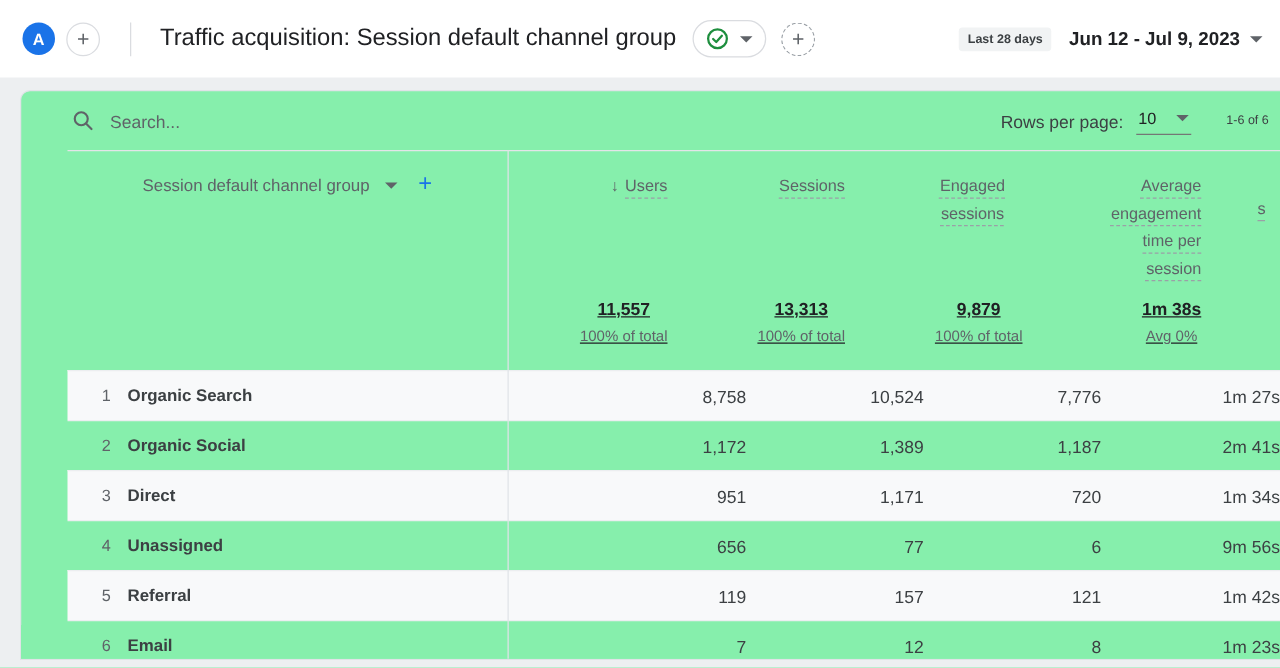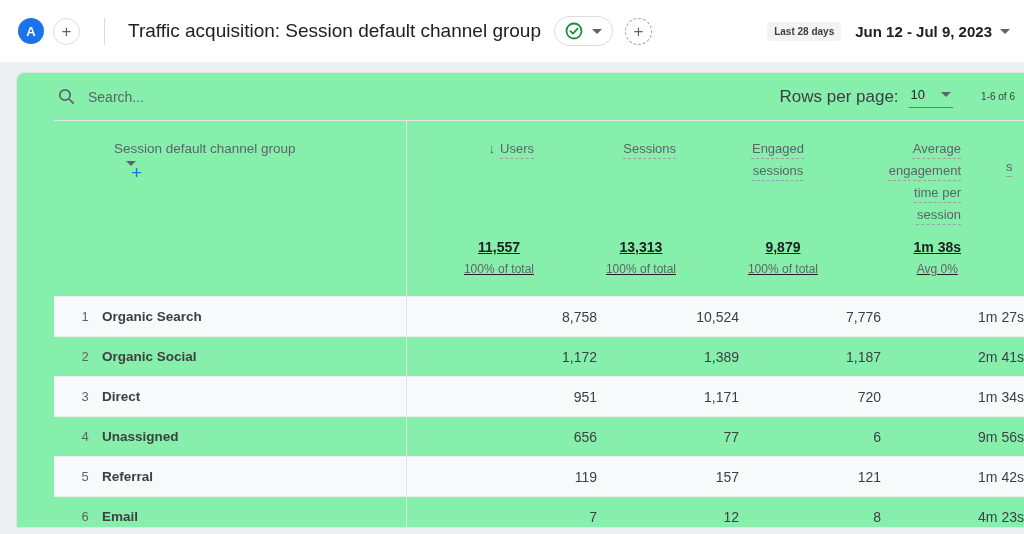--- a/index.html
+++ b/index.html
@@ -54,39 +54,39 @@
 
   
   .search-row { height:47px; display:flex; align-items:center; position:relative; }
   .search-icon { margin-left:41px; flex:0 0 auto; display:flex; }
   .search-input {
     border:none; outline:none; font-family:"Liberation Sans",sans-serif;
     font-size:14px; color:#5f6368; margin-left:13px; width:300px; background:transparent;
   }
   .search-input::placeholder { color:#5f6368; opacity:1; }
   .toolbar-right { position:absolute; right:9px; top:0; height:47px; display:flex; align-items:center; }
-  .rpp-label { font-size:17px; color:#3c4043; }
+  .rpp-label { font-size:14px; color:#3c4043; }
   .rpp-select {
     display:flex; align-items:center; gap:16px; margin-left:10px;
     border-bottom:1px solid #747775; padding:2px 2px 5px 2px; font-size:13px; color:#202124;
   }
   .page-info { font-size:10px; color:#3c4043; margin-left:28px; }
 
   
   .table-wrap { margin-left:37px; border-top:1px solid #e3e5e8; }
   .col-divider { position:absolute; left:389px; top:47px; width:1px; height:409px; background:#e0e3e7; }
 
   .dim-cell  { width:352px; flex:0 0 auto; }
   .c-users   { width:128px; flex:0 0 auto; text-align:right; }
   .c-sess    { width:142px; flex:0 0 auto; text-align:right; }
   .c-eng     { width:142px; flex:0 0 auto; text-align:right; }
   .c-time    { width:143px; flex:0 0 auto; text-align:right; }
 
   .header-row { display:flex; padding-top:17px; height:118px; }
-  .dim-header { display:flex; align-items:flex-start; padding-left:60px; padding-top:3px;flex-direction:column; }
+  .dim-header { display:flex; align-items:flex-start; padding-left:60px; padding-top:3px; }
   .dim-header-label { font-size:13.5px; color:#5f6368; }
   .dim-caret { margin-left:12px; margin-top:5px; }
   .add-col { color:#1a73e8; font-size:19px; margin-left:17px; margin-top:-4px; font-weight:400; }
   .hdr-label {
     font-size:13px; color:#5f6368; line-height:22px;
     text-decoration:underline; text-decoration-style:dashed;
     text-decoration-color:#9aa0a6; text-decoration-thickness:1px;
     text-underline-offset:5px;
   }
   .hdr-wrap-80  { display:inline-block; width:80px;  text-align:center; }
@@ -248,21 +248,21 @@
       <div class="c-sess">157</div>
       <div class="c-eng">121</div>
       <div class="c-time">1m 42s</div>
     </div>
     <div class="data-row">
       <div class="row-index">6</div>
       <div class="row-channel">Email</div>
       <div class="c-users">7</div>
       <div class="c-sess">12</div>
       <div class="c-eng">8</div>
-      <div class="c-time">4m 23s</div>
+      <div class="c-time">1m 23s</div>
     </div>
 
   </div>
 
   <div class="col-divider"></div>
 
   <div class="overflow-frag">s</div>
 </div>
 
 </body></html>

